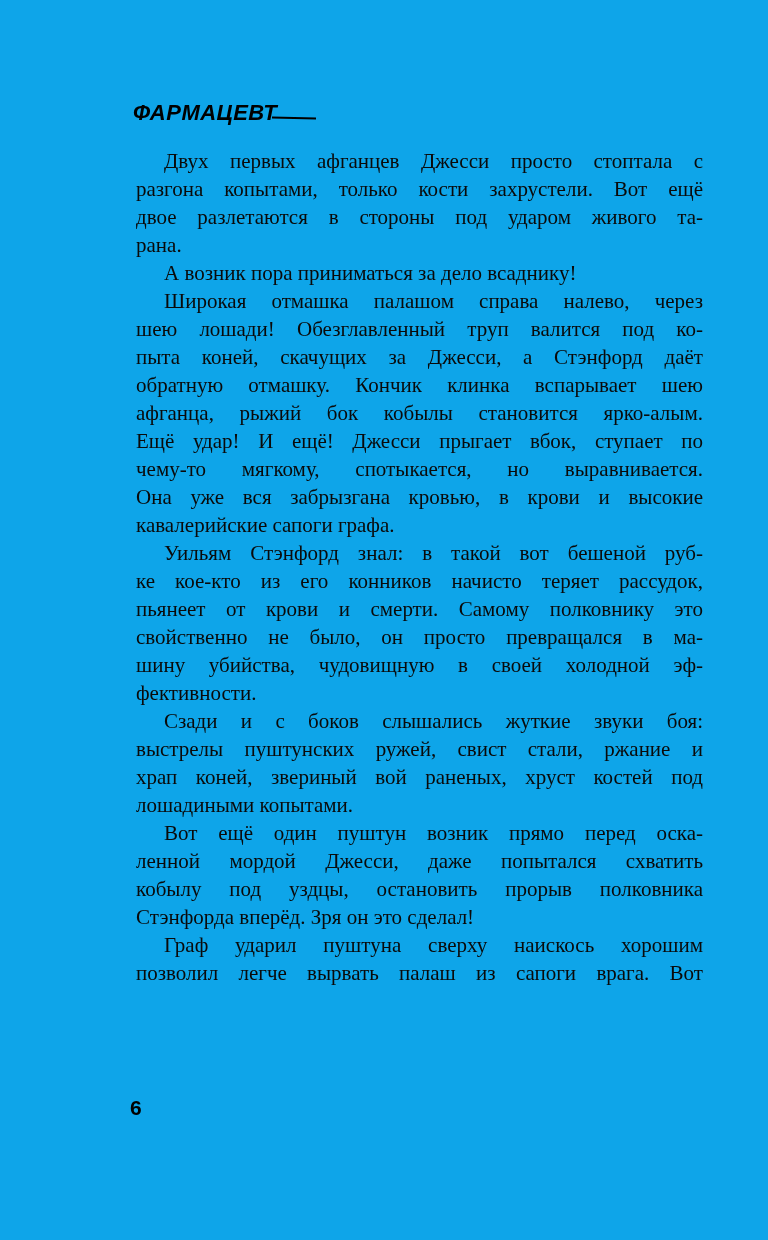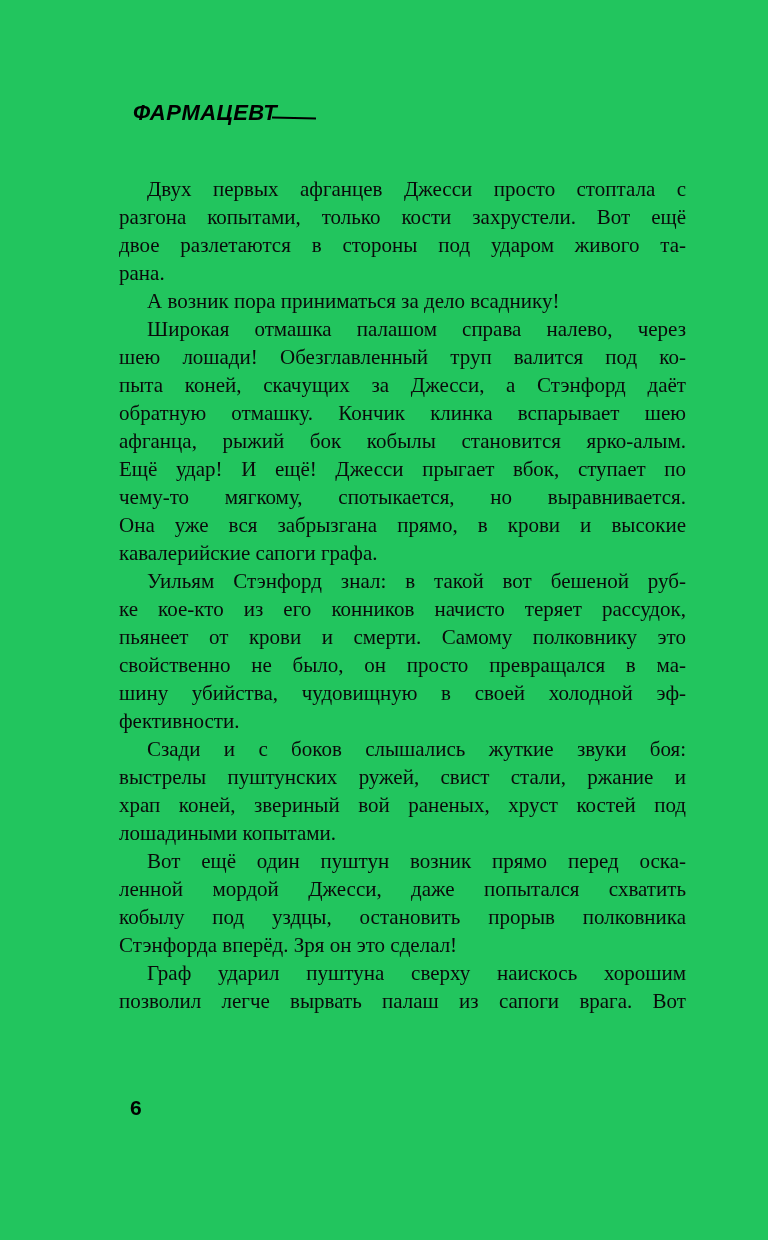--- a/index.html
+++ b/index.html
@@ -1,21 +1,21 @@
 <!DOCTYPE html>
 <html lang="ru"><head>
 <meta charset="utf-8">
 <style>
   * { margin: 0; padding: 0; box-sizing: border-box; }
   html, body { background: #ffffff; }
   .page {
     position: relative;
     width: 768px;
     height: 1240px;
-    background: #22c55e;
+    background: #0ea5e9;
     overflow: hidden;
     font-family: "Liberation Serif", serif;
     color: #0a0a0a;
     text-decoration: underline;
   }
   .header {
     position: absolute;
     left: 133px;
     top: 100px;
     white-space: nowrap;
@@ -34,25 +34,24 @@
     display: inline-block;
     width: 44px;
     height: 2px;
     background: #000000;
     vertical-align: baseline;
     margin-left: -5px;
     transform: translateY(-1px) rotate(1deg);
   }
   .body-text {
     position: absolute;
-    left: 119px;
+    left: 136px;
     top: 147px;
     width: 567px;
     font-size: 21px;
-    margin-top: 28px;
   }
   .para { margin: 0; }
   .tline {
     line-height: 28px;
     height: 28px;
     overflow: hidden;
     text-align: justify;
     text-align-last: justify;
     text-justify: inter-word;
   }
@@ -88,21 +87,21 @@
         <div class="tline first last">А возник пора приниматься за дело всаднику!</div>
       </div>
       <div class="para">
         <div class="tline first">Широкая отмашка палашом справа налево, через</div>
         <div class="tline">шею лошади! Обезглавленный труп валится под ко-</div>
         <div class="tline">пыта коней, скачущих за Джесси, а Стэнфорд даёт</div>
         <div class="tline">обратную отмашку. Кончик клинка вспарывает шею</div>
         <div class="tline">афганца, рыжий бок кобылы становится ярко-алым.</div>
         <div class="tline">Ещё удар! И ещё! Джесси прыгает вбок, ступает по</div>
         <div class="tline">чему-то мягкому, спотыкается, но выравнивается.</div>
-        <div class="tline">Она уже вся забрызгана прямо, в крови и высокие</div>
+        <div class="tline">Она уже вся забрызгана кровью, в крови и высокие</div>
         <div class="tline last">кавалерийские сапоги графа.</div>
       </div>
       <div class="para">
         <div class="tline first">Уильям Стэнфорд знал: в такой вот бешеной руб-</div>
         <div class="tline">ке кое-кто из его конников начисто теряет рассудок,</div>
         <div class="tline">пьянеет от крови и смерти. Самому полковнику это</div>
         <div class="tline">свойственно не было, он просто превращался в ма-</div>
         <div class="tline">шину убийства, чудовищную в своей холодной эф-</div>
         <div class="tline last">фективности.</div>
       </div>

